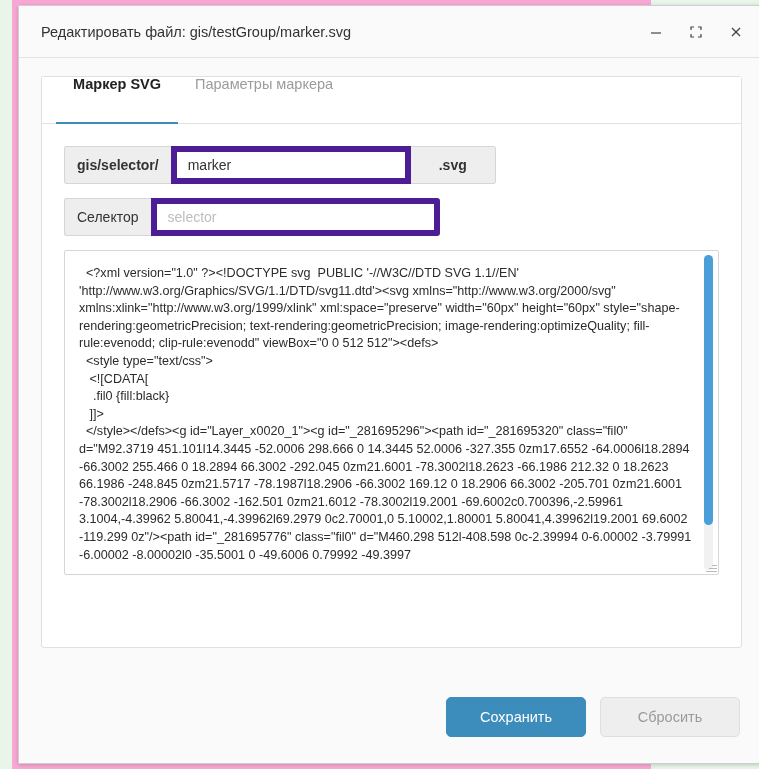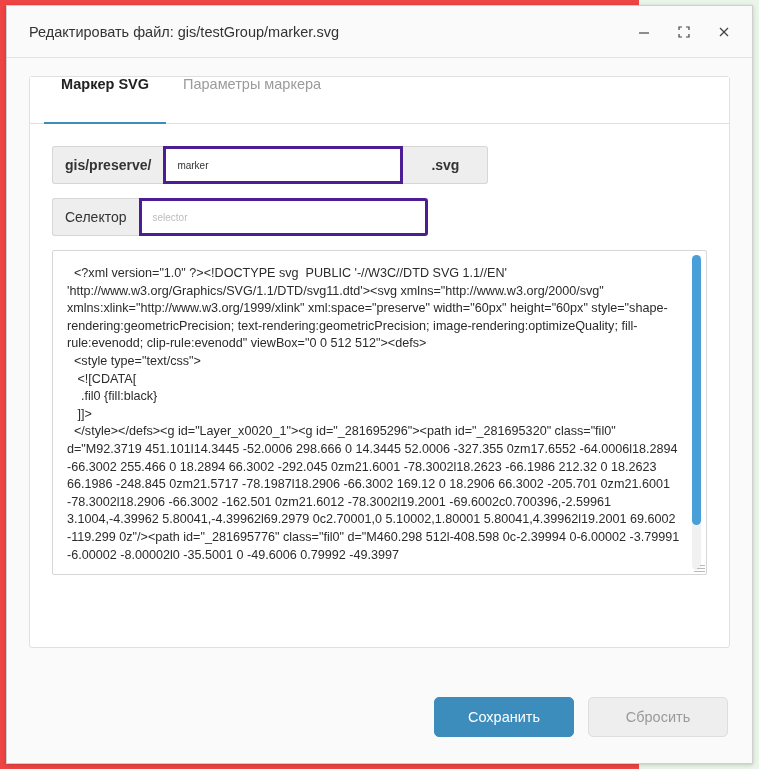--- a/index.html
+++ b/index.html
@@ -8,22 +8,23 @@
     background: #e8f5e8;
     width: 759px;
     height: 769px;
     overflow: hidden;
     font-family: "Liberation Sans", sans-serif;
   }
   .screen {
     position: relative;
     width: 639px;
     height: 769px;
-    background: #ef4444;
-    box-sizing: border-box;
+    background: #f9a8d4;
+    box-sizing: border-box;
+    margin-left: 12px;
   }
   .dialog {
     position: absolute;
     left: 6px;
     top: 5px;
     width: 747px;
     height: 759px;
     background: #fafafa;
     border: 1px solid #cfcfcf;
     box-shadow: 0 1px 4px rgba(0,0,0,0.18);
@@ -137,22 +138,22 @@
     border-radius: 0 3px 3px 0;
     font-size: 14px;
     color: #333;
     padding: 0 28px;
     display: flex;
     align-items: center;
     white-space: nowrap;
     font-weight: bold;
   }
   .text-input {
-    border: 3px solid #4c1d95;
-    font-size: 10px;
+    border: 6px solid #4c1d95;
+    font-size: 14px;
     color: #333;
     padding: 9px 11px;
     outline: none;
     box-sizing: border-box;
     height: 38px;
     background: #fff;
   }
   .text-input::placeholder { color: #bdbdbd; }
   .input-name { width: 240px; }
   .input-selector {
@@ -287,21 +288,21 @@
     <div class="body-area">
       <div class="card">
 
         <div class="tabs">
           <div class="tab active">Маркер SVG</div>
           <div class="tab">Параметры маркера</div>
         </div>
 
         <div class="form">
           <div class="field-row">
-            <div class="addon">gis/preserve/</div>
+            <div class="addon">gis/selector/</div>
             <input class="text-input input-name" type="text" value="marker" style="">
             <div class="addon-right">.svg</div>
           </div>
           <div class="field-row">
             <div class="addon plain">Селектор</div>
             <input class="text-input input-selector" type="text" placeholder="selector" style="">
           </div>
         </div>
 
         <div class="code-wrap">

